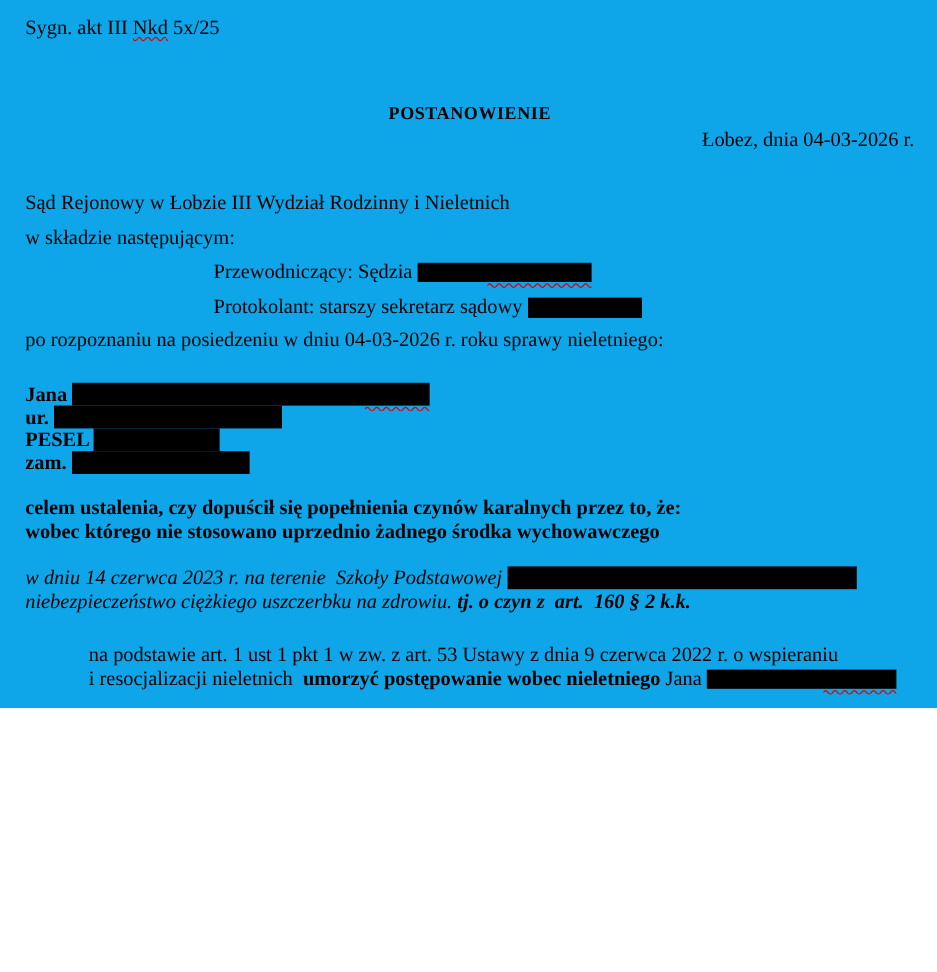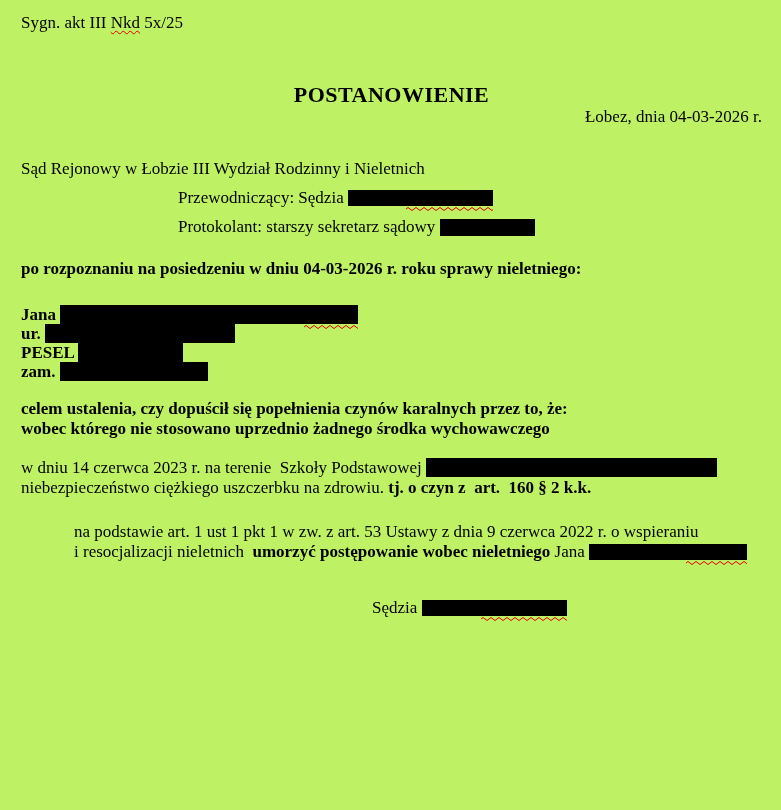--- a/index.html
+++ b/index.html
@@ -1,49 +1,49 @@
 <!DOCTYPE html>
 <html lang="pl"><head>
 <meta charset="utf-8">
 <style>
   html,body { margin:0; padding:0; background:#fff; }
   .page {
     position:relative;
-    width:781px; height:810px;
+    width:781px; height:590px;
     box-sizing:border-box;
     padding:13px 19px 0 21px;
-    background:#bef264;
+    background:#0ea5e9;
     color:#000000;
     font-family:"Liberation Serif","DejaVu Serif",serif;
     font-size:17px; line-height:20px;
     overflow:hidden;
   }
   .prewrap { white-space:pre-wrap; }
   .bold { font-weight:bold; }
   .sygn { line-height:20px; }
   .misspell {
     text-decoration-line:underline;
     text-decoration-style:wavy;
     text-decoration-color:#e00000;
     text-decoration-thickness:1px;
     text-underline-offset:2px;
   }
   .title {
     margin:50px 0 0 0;
     text-align:center;
-    font-size:22px; line-height:24px;
+    font-size:15px; line-height:24px;
     font-weight:bold; letter-spacing:0.5px;
   }
   .dateline { text-align:right; line-height:20px; }
   .court-block { margin-top:27px; line-height:29px; }
   .indent1 { margin-left:157px; }
-  .hearing { margin-top:18px; line-height:20px;font-weight:bold; }
+  .hearing { margin-top:3px; line-height:20px; }
   .minor-block { margin-top:26px; line-height:19px; font-weight:bold; }
   .wobec { margin:18px 0 0 0; line-height:20px; font-weight:bold; }
-  .czyn { margin:19px 0 0 0; line-height:20px; }
+  .czyn { margin:19px 0 0 0; line-height:20px;font-style:italic; }
   .czyn .just { word-spacing:2px; }
   .postanawia {
     margin-top:25px; text-align:center;
     font-weight:bold; line-height:20px;
   }
   .basis { margin-top:24px; margin-left:53px; line-height:20px; }
   .signature { margin-top:36px; margin-left:351px; line-height:20px; }
 
   .bar {
     display:inline-block;
@@ -70,20 +70,21 @@
 <div class="page">
 
   <div class="sygn prewrap"><span>Sygn. akt III </span><span class="misspell">Nkd</span><span> 5x/25</span></div>
 
   <div class="title">POSTANOWIENIE</div>
 
   <div class="dateline">Łobez, dnia 04-03-2026 r.</div>
 
   <div class="court-block">
     <div class="prewrap">Sąd Rejonowy w Łobzie III Wydział Rodzinny i Nieletnich</div>
+    <div class="prewrap">w składzie następującym:</div>
     <div class="indent1 prewrap"><span>Przewodniczący: Sędzia </span><span class="bar" style="width:145px"><span class="squig" style="right:0;width:87px"><svg width="87" height="6" viewBox="0 0 87 6" xmlns="http://www.w3.org/2000/svg">
               <path d="M0 4 Q2 1 4 4 T8 4 T12 4 T16 4 T20 4 T24 4 T28 4 T32 4 T36 4 T40 4 T44 4 T48 4 T52 4 T56 4 T60 4 T64 4 T68 4 T72 4 T76 4 T80 4 T84 4 T88 4" fill="none" stroke="#e00000" stroke-width="1"></path>
             </svg></span></span></div>
     <div class="indent1 prewrap"><span>Protokolant: starszy sekretarz sądowy </span><span class="bar bar-clerk" style="width:95px"></span></div>
   </div>
 
   <div class="hearing prewrap">po rozpoznaniu na posiedzeniu w dniu 04-03-2026 r. roku sprawy nieletniego:</div>
 
   <div class="minor-block">
     <div class="prewrap"><span>Jana </span><span class="bar bar-tall" style="width:298px"><span class="squig" style="left:3px;width:58px"><svg width="58" height="6" viewBox="0 0 58 6" xmlns="http://www.w3.org/2000/svg">

